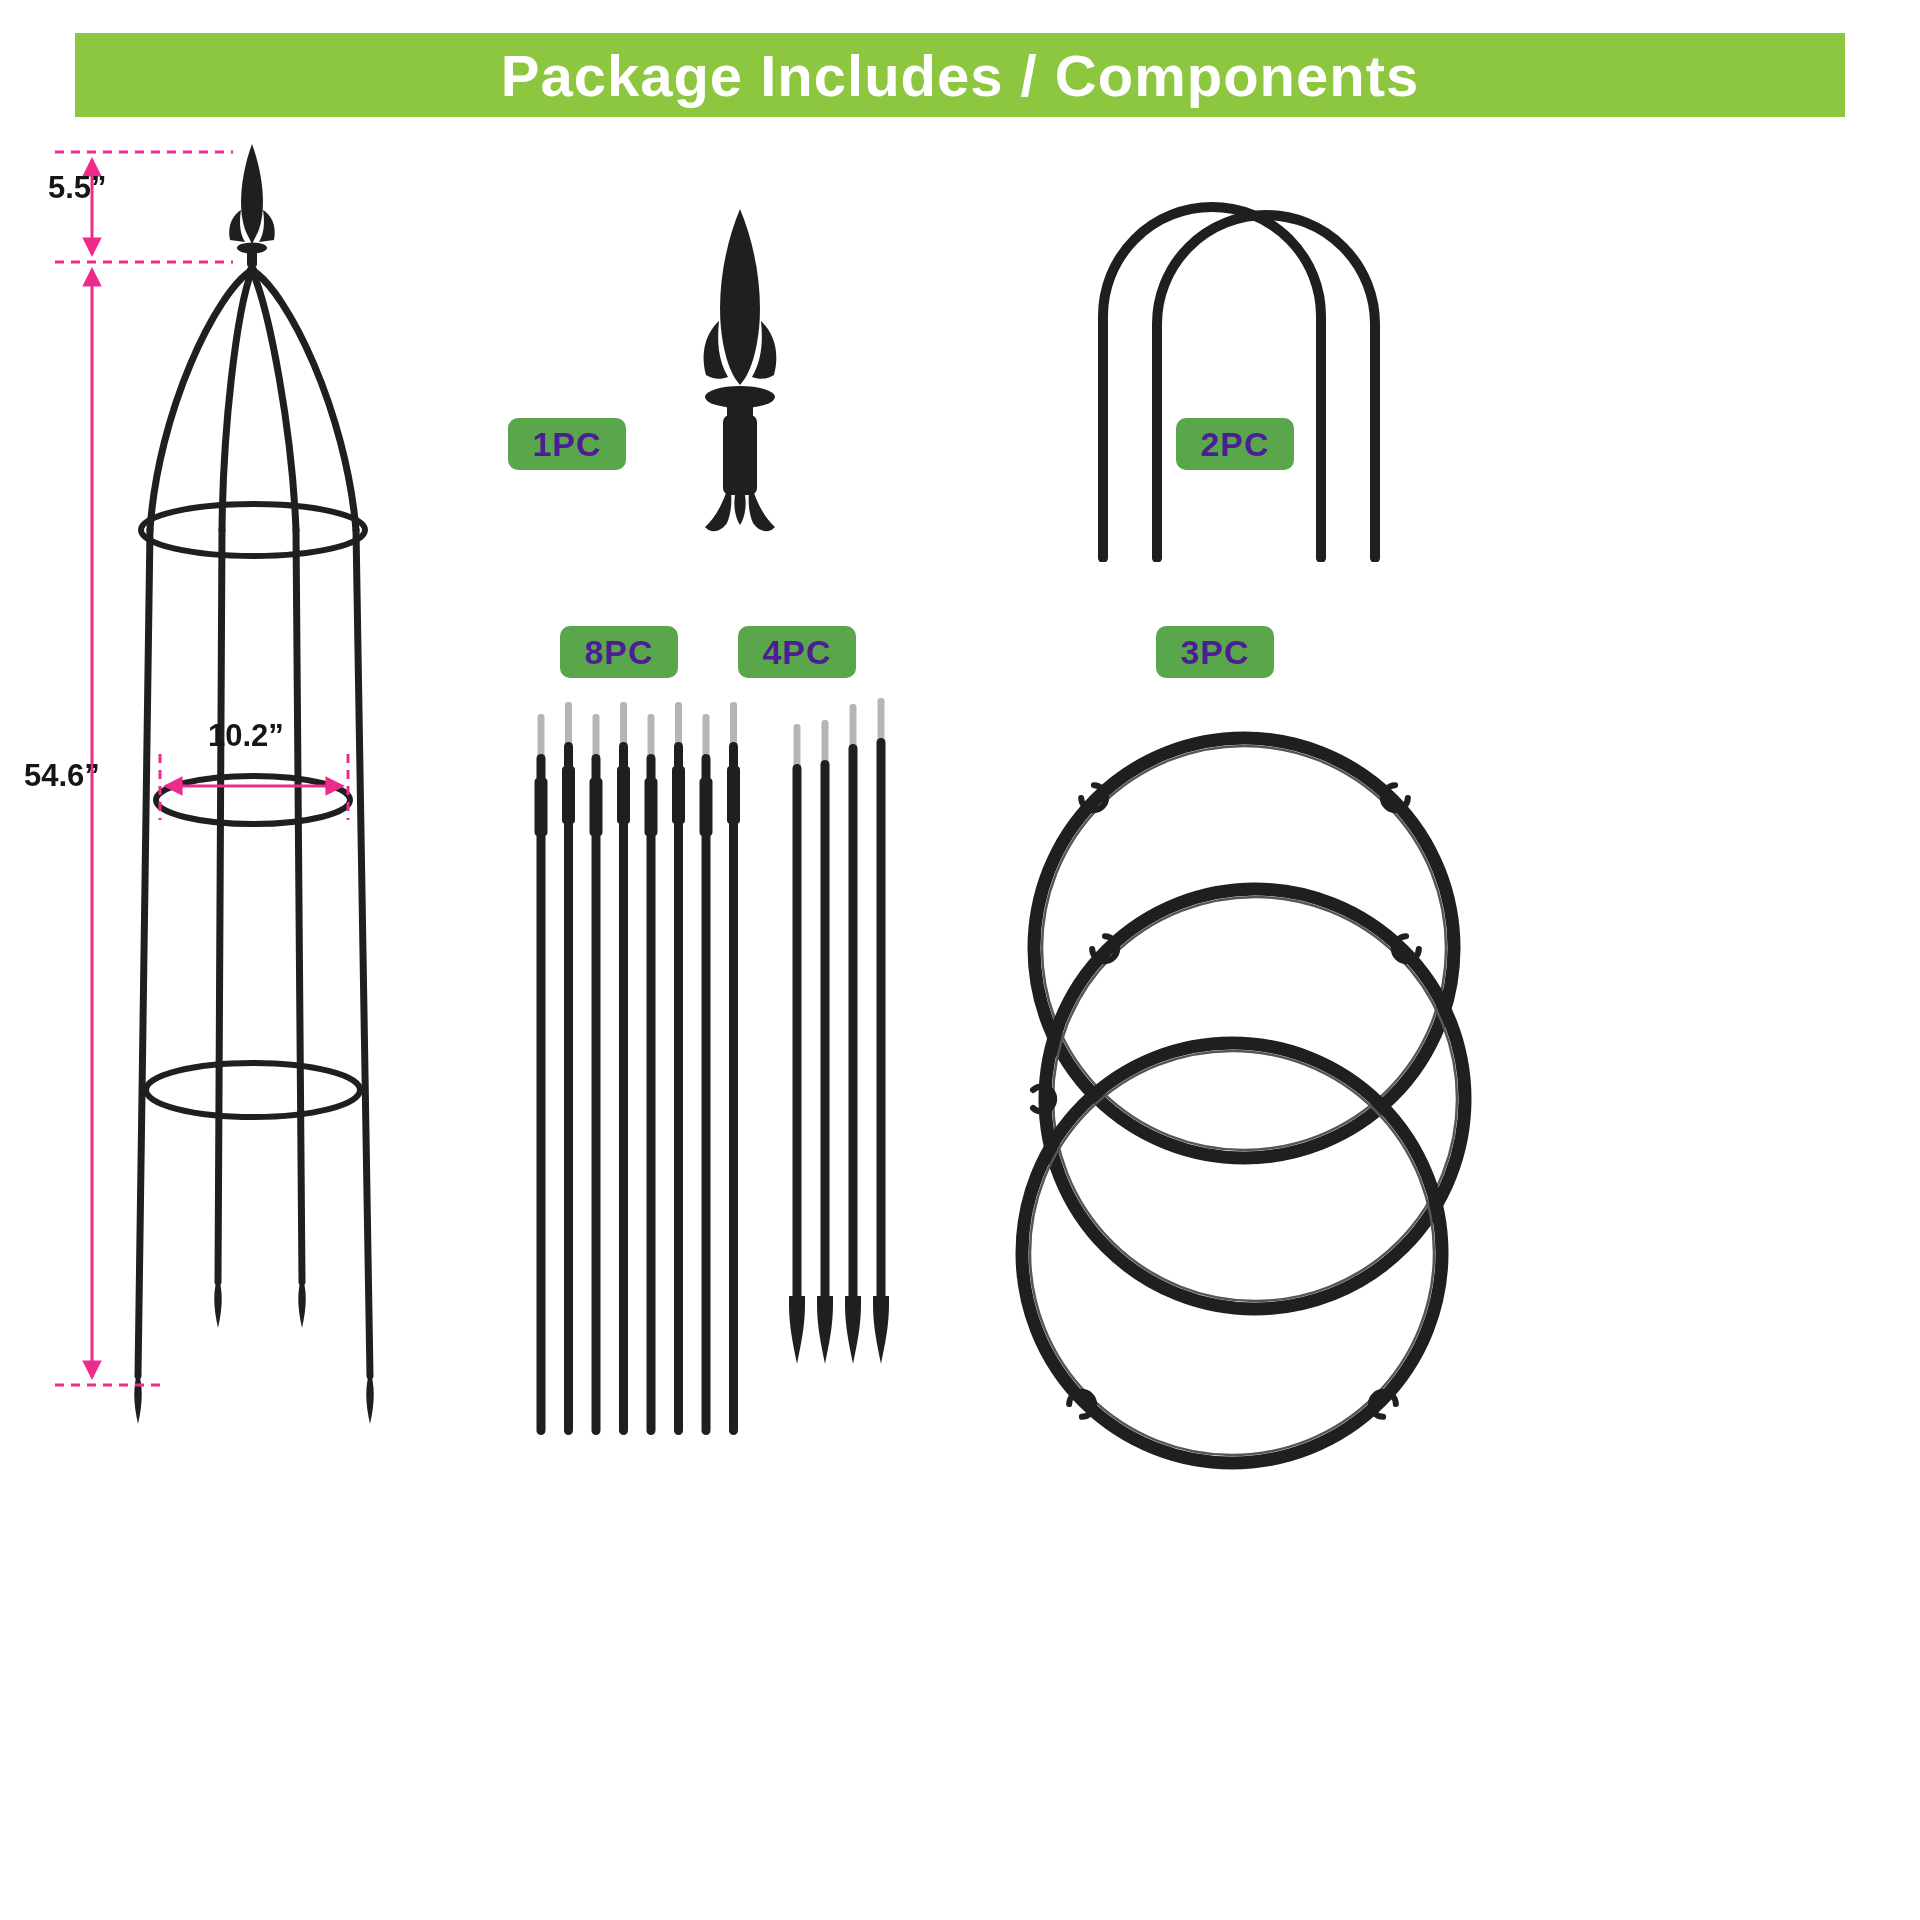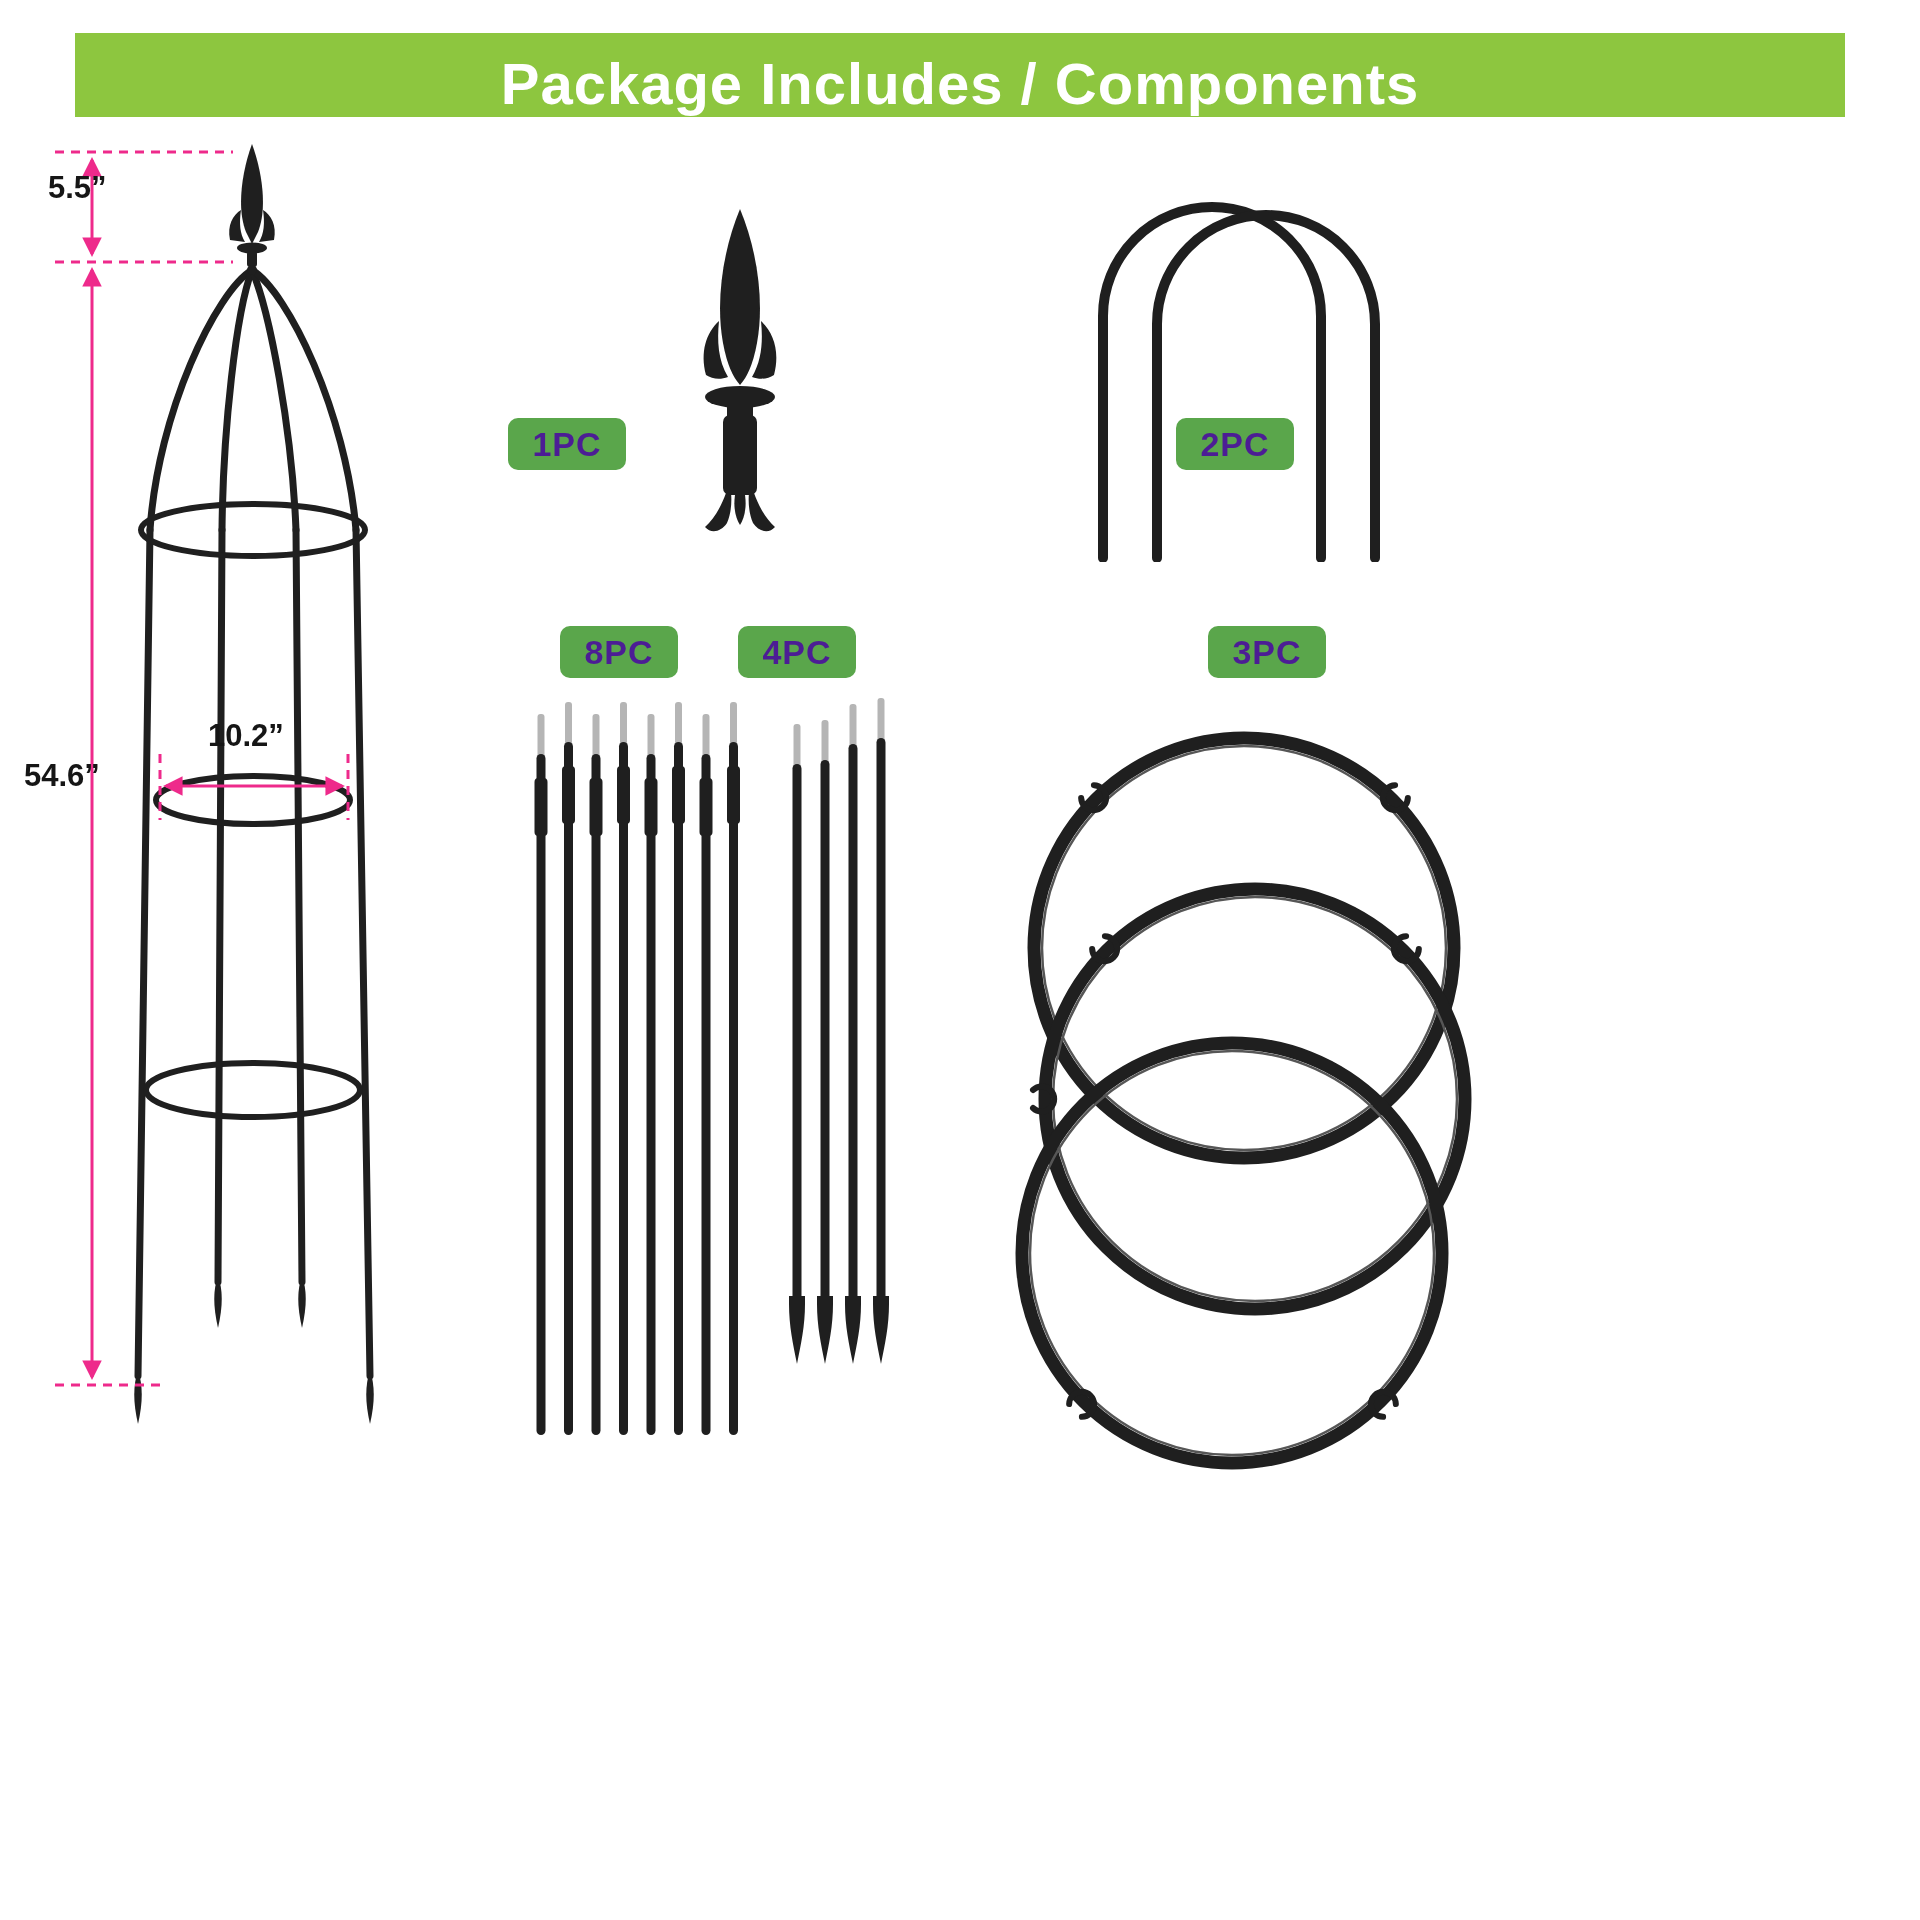--- a/index.html
+++ b/index.html
@@ -10,37 +10,37 @@
     --metal-gray:#b5b5b5;
   }
   *{margin:0;padding:0;box-sizing:border-box}
   html,body{background:#fff}
   body{font-family:"Liberation Sans",sans-serif}
   .canvas{position:relative;width:1920px;height:1920px;background:#ffffff;overflow:hidden}
 
   .banner{
     position:absolute;left:75px;top:33px;width:1770px;height:84px;
     background:var(--banner-green);
-    display:flex;align-items:flex-end;justify-content:center;
+    display:flex;align-items:center;justify-content:center;
   }
   .banner-title{
     color:#ffffff;font-size:58px;font-weight:700;letter-spacing:1px;white-space:nowrap;
   }
 
   .badge{
     position:absolute;width:118px;height:52px;border-radius:10px;
     background:var(--badge-green);
     display:flex;align-items:center;justify-content:center;
     color:#4c1d95;font-size:34px;font-weight:700;letter-spacing:1px;
   }
   .badge-1pc{left:508px;top:418px}
   .badge-2pc{left:1176px;top:418px}
   .badge-8pc{left:560px;top:626px}
   .badge-4pc{left:738px;top:626px}
-  .badge-3pc{left:1208px;top:626px}
+  .badge-3pc{left:1156px;top:626px}
 
   .dim-label{
     position:absolute;font-size:31px;font-weight:700;color:#161616;white-space:nowrap;text-align:center;
   }
   .label-finial{left:48px;top:170px}
   .label-total{left:24px;top:758px}
   .label-ring{left:208px;top:718px}
 
   svg.illus{position:absolute;display:block}
   .svg-trellis{left:30px;top:130px}

